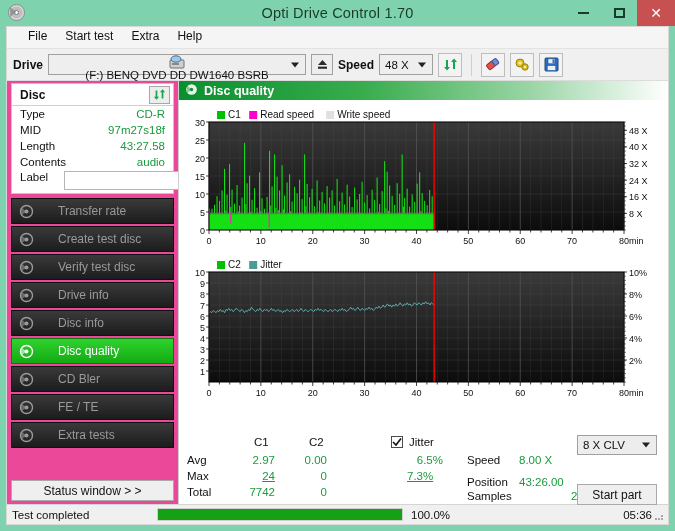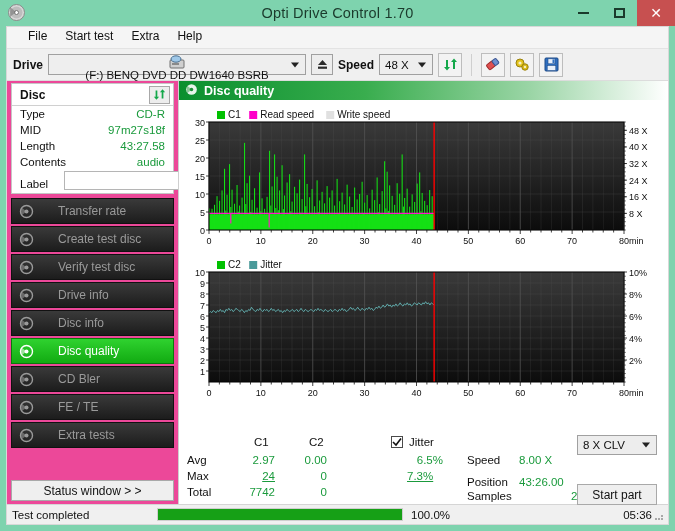--- a/index.html
+++ b/index.html
@@ -134,21 +134,21 @@
     align-items: center; justify-content: center;
   }
   .disc-row {
     display: flex; justify-content: space-between;
     padding: 0 8px; height: 16px; align-items: center;
     font-size: 11.5px;
   }
   .disc-row .k { color: #111; }
   .disc-row .v { color: #1a9a3c; }
   #label-row {
-    display: flex; align-items: flex-end; gap: 16px;
+    display: flex; align-items: flex-start; gap: 16px;
     padding: 1px 4px 3px 8px; height: 23px;
   }
   #label-row .k { font-size: 11.5px; color: #111; }
   #label-input {
     flex: 1 1 auto; height: 19px; background: #fff;
     border: 1px solid #b5b5b5;
   }
 
   #navlist {
     margin: 4px 4px 0 4px; display: flex; flex-direction: column; gap: 2px;

